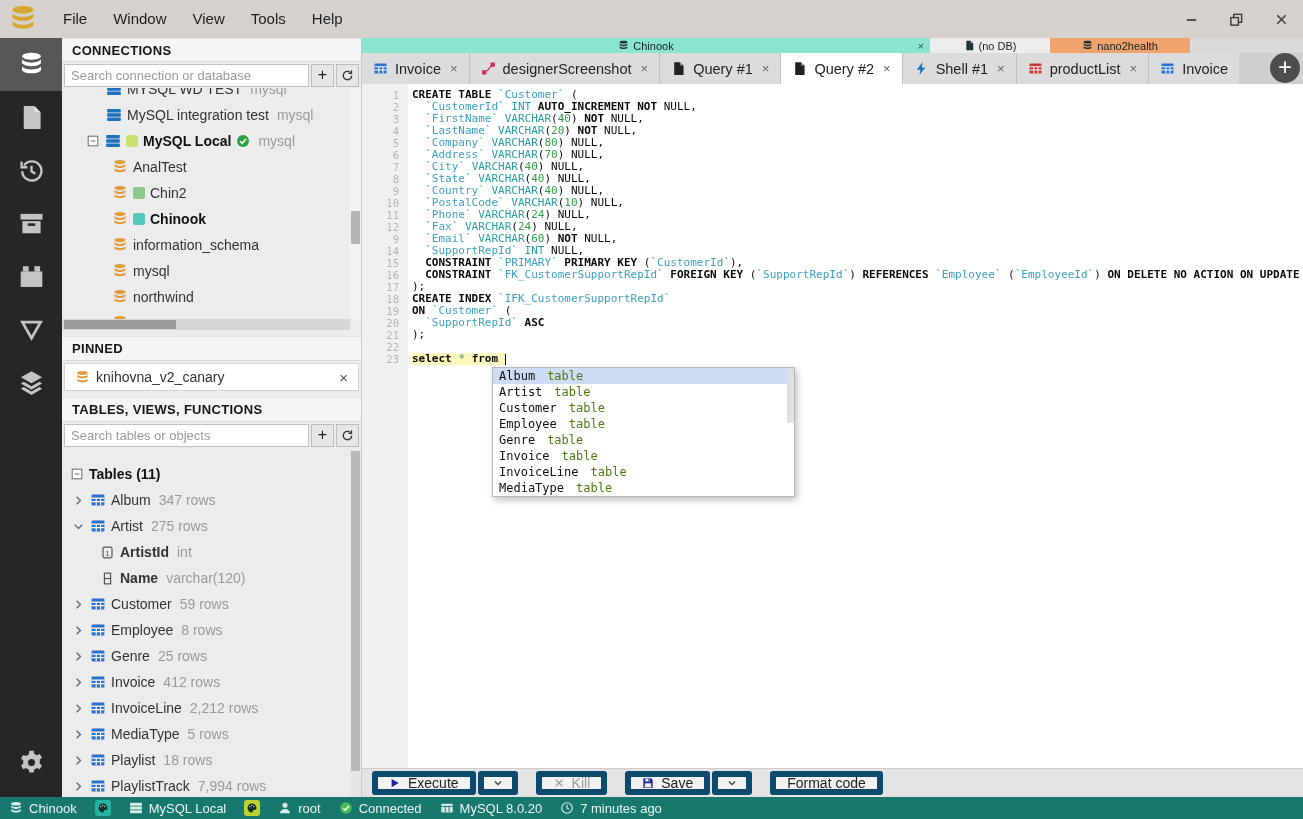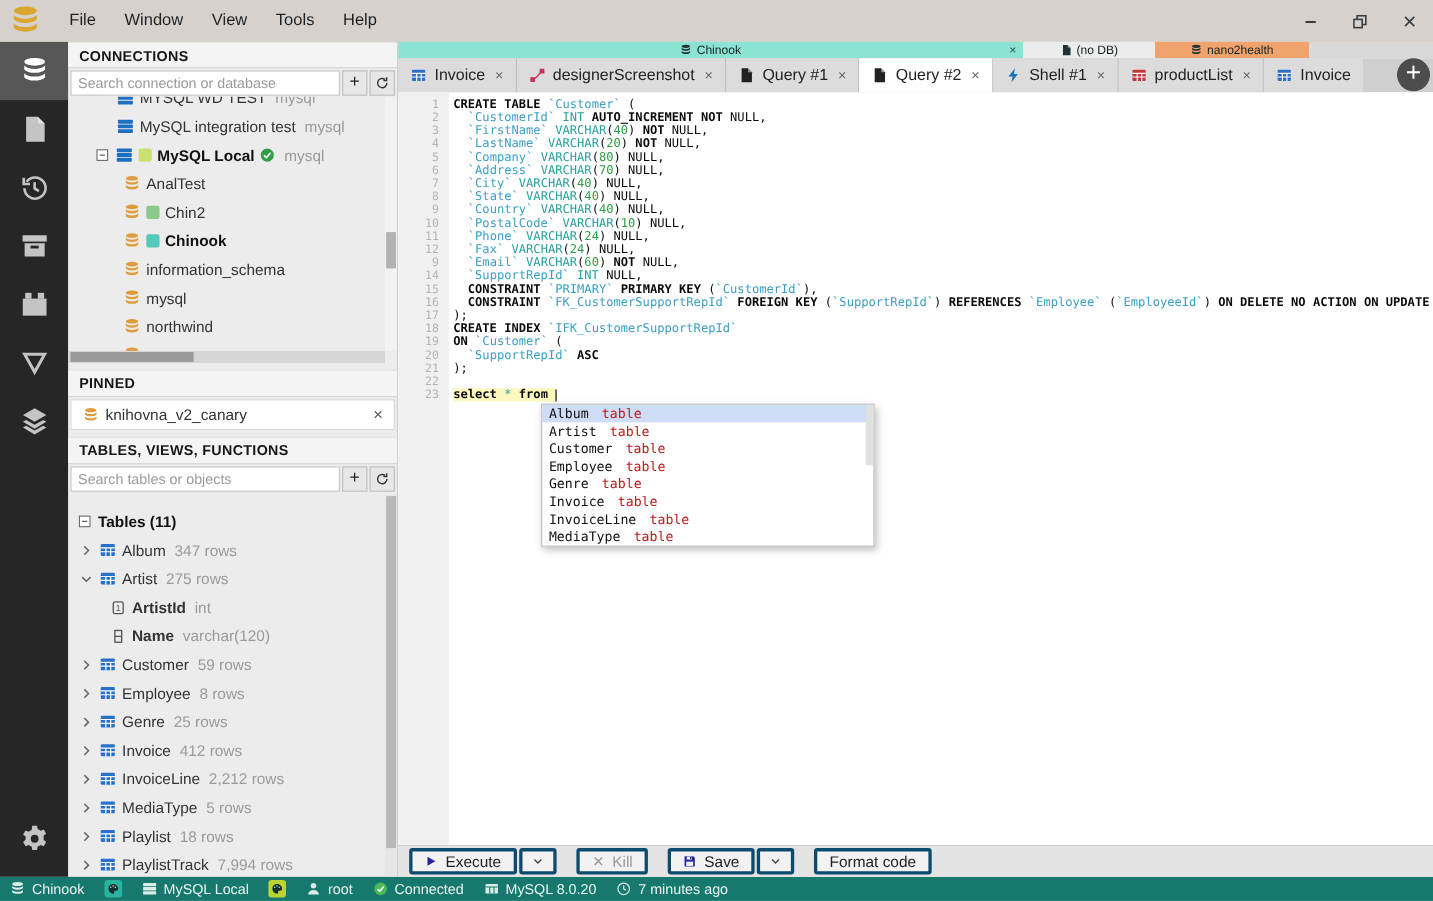--- a/index.html
+++ b/index.html
@@ -101,26 +101,26 @@
   .tk-i { color:#3d9fc4; }
   .tk-t { color:#2b9e9e; }
   .tk-n { color:#2f9e44; }
   .hlspan { background:#fbf7bd; display:inline-block; }
   .caret { display:inline-block; width:1.5px; height:11px; background:#000; vertical-align:text-bottom; }
 
   .autocomplete { position:absolute; left:130px; top:283px; width:303px; background:#fff; border:1px solid #b9b9b9;
                   box-shadow:2px 3px 7px rgba(0,0,0,.25); }
   .ac-item { height:16px; display:flex; align-items:center; padding:0 6px; font:12px/16px "DejaVu Sans Mono", monospace; color:#111; }
   .ac-item.sel { background:#cfdcf5; }
-  .ac-kind { color:#b91c1c; margin-left:12px; }
+  .ac-kind { color:#4d7c0f; margin-left:12px; }
   .ac-scroll { position:absolute; right:0; top:0; width:7px; height:55px; background:#e0e0e0; }
 
   
   .toolbar { height:29px; background:#e3e3e3; border-top:1px solid #cdcdcd; display:flex; align-items:center; padding-left:10px; flex:none; }
-  .btn { height:24px; border:3px solid #0c4a6e; background:#f2f2f2; border-radius:3px; display:inline-flex; align-items:center;
+  .btn { height:24px; border:6px solid #0c4a6e; background:#f2f2f2; border-radius:3px; display:inline-flex; align-items:center;
          gap:7px; padding:0 11px; font-size:14px; color:#222; }
   .btn .ic { width:12px; height:12px; }
   .btn.chev { padding:0 9px; margin-left:2px; }
   .btn.chev .ic { width:10px; height:10px; color:#444; }
   .btn.disabled { color:#9a9a9a; }
   .btn.disabled .ic { color:#9a9a9a; }
   .tbgap { width:18px; flex:none; }
   .ic.navy { color:#23259c; }
 
   

